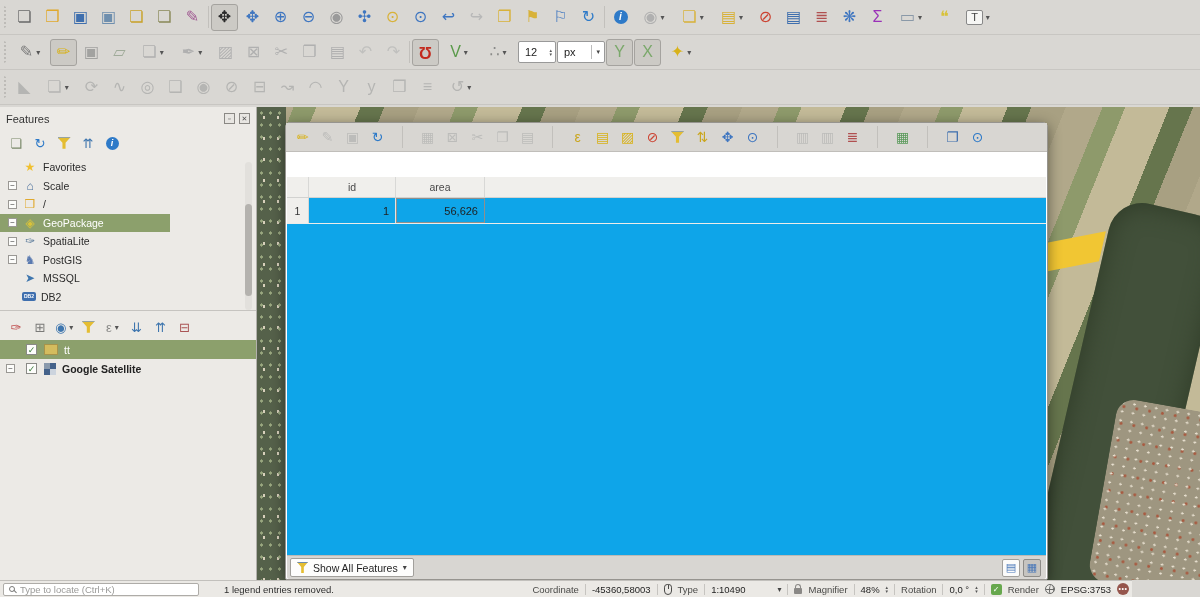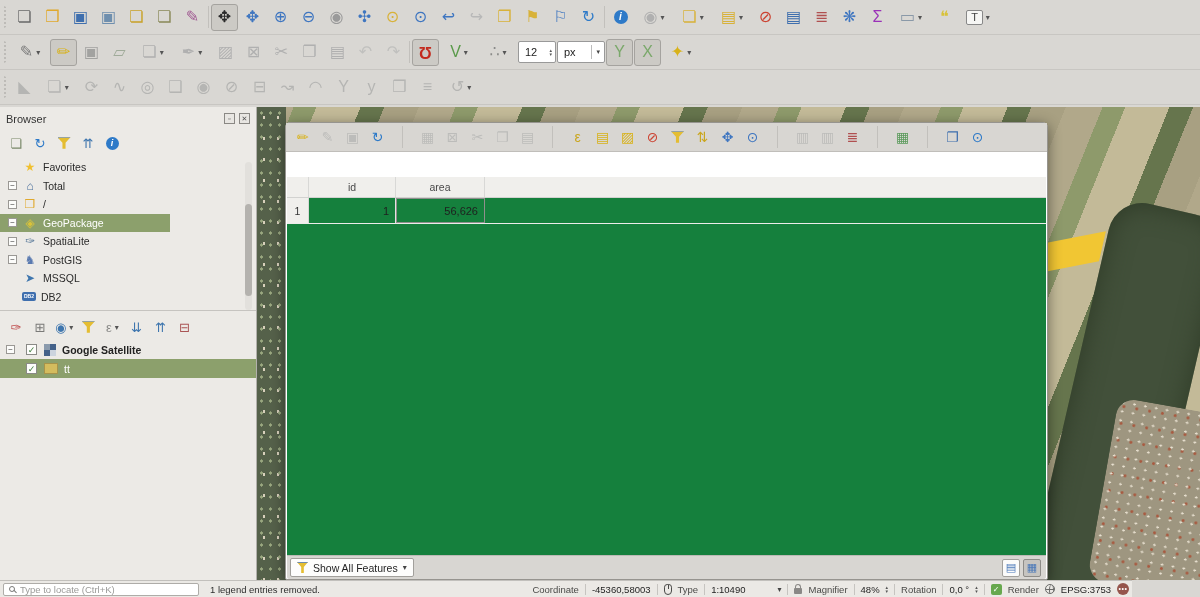--- a/index.html
+++ b/index.html
@@ -77,21 +77,21 @@
   
   .dialog { position:absolute; left:28px; top:15px; width:763px; height:458px; background:#fff; border:1px solid #96948f; border-radius:5px 5px 2px 2px; box-shadow:0 3px 14px rgba(0,0,0,.45); z-index:3; }
   .dlg-title { height:24px; background:linear-gradient(#dddbd7,#cecbc7); border-bottom:1px solid #b2b0ac; display:flex; align-items:center; justify-content:center; font-weight:bold; font-size:11px; color:#5a5a58; border-radius:4px 4px 0 0; position:relative; }
   .dlg-winbtns { position:absolute; right:8px; top:0; height:24px; display:flex; align-items:center; gap:9px; }
   .dlg-minimize { width:9px; height:2px; background:#7a7874; margin-top:6px; }
   .dlg-maximize { width:8px; height:8px; border:1px solid #7a7874; }
   .dlg-close { width:15px; height:15px; border-radius:50%; background:#a5a39e; color:#f4f4f2; font-size:9px; line-height:15px; text-align:center; }
   .dlg-toolbar { height:29px; background:#d8d6d2; border-bottom:1px solid #c0beba; display:flex; align-items:center; gap:2px; padding:0 5px; }
   .dlg-toolbar .tbtn { min-width:23px; height:23px; }
   .dlg-toolbar .tbtn .glyph { font-size:14px; }
-  .dlg-body { position:absolute; top:54px; bottom:24px; left:1px; right:1px; background:#15803d; overflow:hidden; }
+  .dlg-body { position:absolute; top:54px; bottom:24px; left:1px; right:1px; background:#0ea5e9; overflow:hidden; }
   .attr-header { height:21px; background:#f0efec; border-bottom:1px solid #d2d2d0; display:flex; font-size:10.5px; color:#4a4a4a; }
   .attr-header .rn { width:22px; border-right:1px solid #d8d8d6; }
   .attr-header .hc { width:87px; border-right:1px solid #d8d8d6; display:flex; align-items:center; justify-content:center; }
   .attr-header .hc2 { width:89px; }
   .attr-row { height:26px; display:flex; font-size:11px; color:#1f1f1f; border-bottom:1px solid #ececea; }
   .attr-row .rn { width:22px; background:#f0efec; border-right:1px solid #d8d8d6; display:flex; align-items:center; justify-content:center; font-size:10.5px; color:#333; }
   .attr-row .vc { width:87px; border-right:1px solid #e4e4e2; display:flex; align-items:center; justify-content:flex-end; padding-right:6px; }
   .attr-row .vc2 { width:89px; }
   .attr-row .vc.current { outline:1px solid #8f8f8d; outline-offset:-1px; }
   .dlg-footer { position:absolute; bottom:0; left:1px; right:1px; height:24px; background:#d8d6d2; border-top:1px solid #bcbab6; display:flex; align-items:center; padding:0 3px; border-radius:0 0 2px 2px; }
@@ -100,21 +100,21 @@
   .filter-btn::after { content:"▾"; font-size:8px; color:#444; }
   .viewtoggle { margin-left:auto; display:flex; gap:3px; padding-right:2px; }
   .vbtn { width:18px; height:18px; border:1px solid #a2a09c; background:#fbfbfa; border-radius:2px; display:flex; align-items:center; justify-content:center; font-size:11px; color:#4a78b8; }
   .vbtn.active { background:#c6c4c0; border-color:#8e8c88; }
 
   
   .statusbar { position:absolute; bottom:0; left:0; width:1132px; height:17px; background:#ebe9e5; border-top:1px solid #c2c0bc; display:flex; align-items:center; font-size:9.5px; color:#3c3c3c; padding:0 3px; gap:5px; z-index:4; }
   .locator { width:196px; height:13px; background:#fff; border:1px solid #aeaca8; border-radius:2px; display:flex; align-items:center; gap:5px; padding:0 5px; color:#9a9a98; font-size:9.5px; flex:none; }
   .mag-ic { width:6px; height:6px; border:1.4px solid #7a7a78; border-radius:50%; position:relative; flex:none; }
   .mag-ic::after { content:""; position:absolute; width:4px; height:1.4px; background:#7a7a78; transform:rotate(45deg); right:-3px; bottom:-1px; }
-  .sb-msg { margin-left:6px; color:#2e2e2e; flex:none; }
+  .sb-msg { margin-left:20px; color:#2e2e2e; flex:none; }
   .sb-right { margin-left:auto; display:flex; align-items:center; gap:6px; }
   .sb-sep { width:1px; height:11px; background:#c6c4c0; }
   .sb-label { color:#4a4a48; }
   .sb-value { color:#1e1e1e; }
   .sb-spin { display:flex; flex-direction:column; font-size:5px; line-height:4.5px; color:#555; }
   .sb-spin::before { content:"▴"; } .sb-spin::after { content:"▾"; }
   .sb-chev { font-size:8px; color:#444; margin-left:26px; }
   .mouse-ic { width:8px; height:11px; border:1px solid #4a4a48; border-radius:4px 4px 5px 5px; position:relative; }
   .mouse-ic::before { content:""; position:absolute; left:3px; top:0; width:1px; height:4px; background:#4a4a48; }
   .lock-ic { width:8px; height:6px; background:#8a8886; position:relative; margin-top:3px; border-radius:1px; }
@@ -440,21 +440,21 @@
       <span class="tbtn chev">
         <span class="glyph" style="color: rgb(181, 181, 179);">↺</span>
       </span>
     </div>
 
   <div class="workspace">
 
     <div class="left-panels">
 
       <div class="panel-header">
-        <span class="ptitle">Browser</span>
+        <span class="ptitle">Features</span>
         <span class="win-btn">▫</span>
         <span class="win-btn">✕</span>
       </div>
       <div class="panel-toolbar">
 
           <span class="tbtn">
             <span class="glyph" style="color: rgb(122, 138, 106);">❏</span>
           </span>
 
           <span class="tbtn">
@@ -477,21 +477,21 @@
 
           <div class="tree-item">
             <span class="exp"></span>
             <span class="ticon" style="color: rgb(240, 192, 48);">★</span>
             <span class="tlabel">Favorites</span>
           </div>
 
           <div class="tree-item has-exp">
             <span class="exp"></span>
             <span class="ticon" style="color: rgb(74, 111, 156);">⌂</span>
-            <span class="tlabel">Total</span>
+            <span class="tlabel">Scale</span>
           </div>
 
           <div class="tree-item has-exp">
             <span class="exp"></span>
             <span class="ticon" style="color: rgb(224, 169, 46);">❒</span>
             <span class="tlabel">/</span>
           </div>
 
           <div class="tree-item has-exp selected">
             <span class="exp"></span>
@@ -558,32 +558,32 @@
           <span class="tbtn">
             <span class="glyph" style="color: rgb(63, 118, 174);">⇈</span>
           </span>
 
           <span class="tbtn">
             <span class="glyph" style="color: rgb(170, 85, 85);">⊟</span>
           </span>
         </div>
       <div class="layer-list">
 
+          <div class="layer-item selected swatch">
+
+            <span class="lcheck"></span>
+            <span class="licon"></span>
+            <span class="llabel">tt</span>
+          </div>
+
           <div class="layer-item has-exp checker bold">
             <span class="exp"></span>
             <span class="lcheck"></span>
             <span class="licon"></span>
             <span class="llabel">Google Satellite</span>
-          </div>
-
-          <div class="layer-item selected swatch">
-
-            <span class="lcheck"></span>
-            <span class="licon"></span>
-            <span class="llabel">tt</span>
           </div>
         </div>
     </div>
 
     <div class="map">
       <div class="riverband"></div>
       <div class="village"></div>
       <div class="feature-polygon"></div>
       <div class="leftstrip"></div>
 

